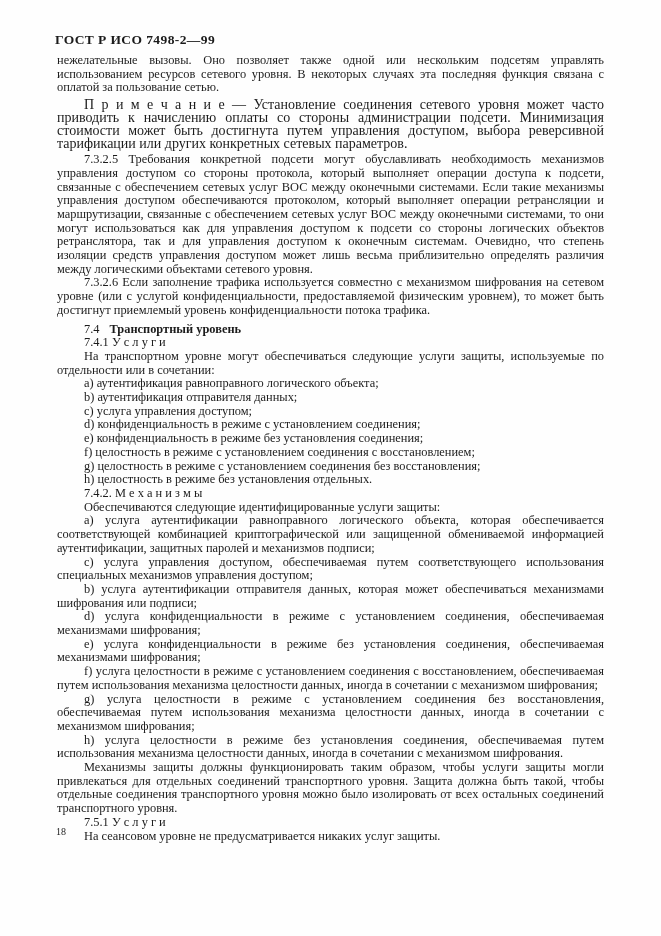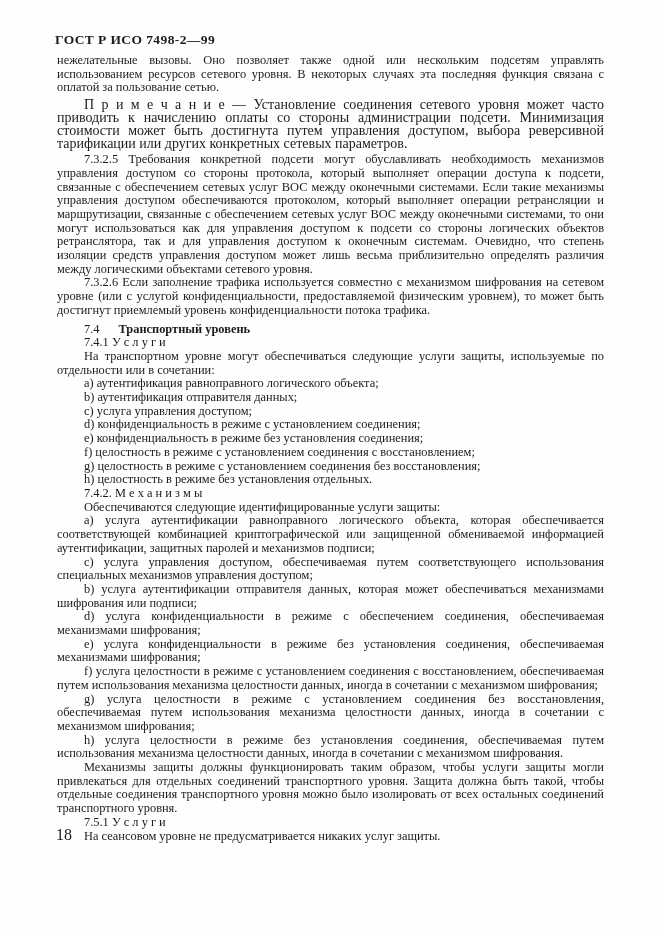--- a/index.html
+++ b/index.html
@@ -36,26 +36,26 @@
   .doc-body p { margin: 0; }
   .para { text-indent: 27px; }
   .para.noindent { text-indent: 0; }
   .note {
     font-size: 14px;
     line-height: 13px;
     text-indent: 27px;
     margin: 3px 0 3px 0 !important;
   }
   .heading { margin-top: 5px !important; }
-  .heading .sec-title { font-weight: 700; margin-left: 19px; }
+  .heading .sec-title { font-weight: 700; margin-left: 10px; }
   .pagenum {
     position: absolute;
     left: 56px;
     top: 826px;
-    font-size: 16px;
+    font-size: 10px;
   }
 </style>
 </head>
 <body>
 
 <div class="page">
 
   <div class="doc-header">ГОСТ Р ИСО 7498-2—99</div>
 
   <div class="doc-body">
@@ -76,21 +76,21 @@
     <p class="para">f) целостность в режиме с установлением соединения с восстановлением;</p>
     <p class="para">g) целостность в режиме с установлением соединения без восстановления;</p>
     <p class="para">h) целостность в режиме без установления отдельных.</p>
 
     <p class="para">7.4.2. М е х а н и з м ы</p>
     <p class="para">Обеспечиваются следующие идентифицированные услуги защиты:</p>
 
     <p class="para">a) услуга аутентификации равноправного логического объекта, которая обеспечивается соответствующей комбинацией криптографической или защищенной обмениваемой информацией аутентификации, защитных паролей и механизмов подписи;</p>
     <p class="para">c) услуга управления доступом, обеспечиваемая путем соответствующего использования специальных механизмов управления доступом;</p>
     <p class="para">b) услуга аутентификации отправителя данных, которая может обеспечиваться механизмами шифрования или подписи;</p>
-    <p class="para">d) услуга конфиденциальности в режиме с обеспечением соединения, обеспечиваемая механизмами шифрования;</p>
+    <p class="para">d) услуга конфиденциальности в режиме с установлением соединения, обеспечиваемая механизмами шифрования;</p>
     <p class="para">e) услуга конфиденциальности в режиме без установления соединения, обеспечиваемая механизмами шифрования;</p>
     <p class="para">f) услуга целостности в режиме с установлением соединения с восстановлением, обеспечиваемая путем использования механизма целостности данных, иногда в сочетании с механизмом шифрования;</p>
     <p class="para">g) услуга целостности в режиме с установлением соединения без восстановления, обеспечиваемая путем использования механизма целостности данных, иногда в сочетании с механизмом шифрования;</p>
     <p class="para">h) услуга целостности в режиме без установления соединения, обеспечиваемая путем использования механизма целостности данных, иногда в сочетании с механизмом шифрования.</p>
 
     <p class="para">Механизмы защиты должны функционировать таким образом, чтобы услуги защиты могли привлекаться для отдельных соединений транспортного уровня. Защита должна быть такой, чтобы отдельные соединения транспортного уровня можно было изолировать от всех остальных соединений транспортного уровня.</p>
 
     <p class="para">7.5.1 У с л у г и</p>
     <p class="para">На сеансовом уровне не предусматривается никаких услуг защиты.</p>
   </div>

